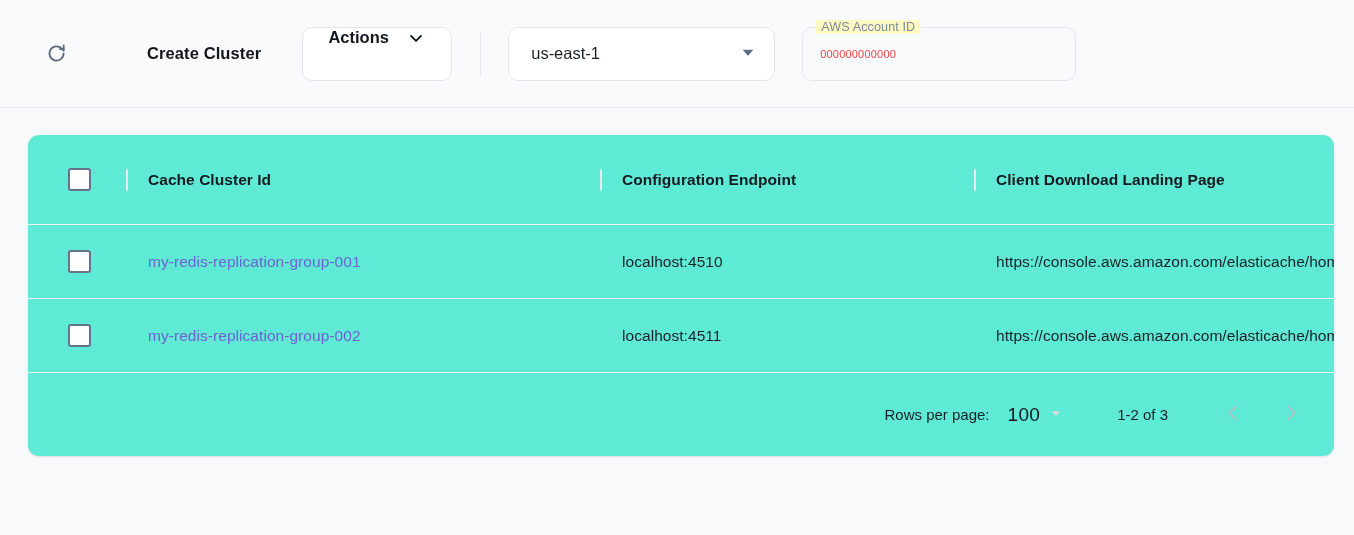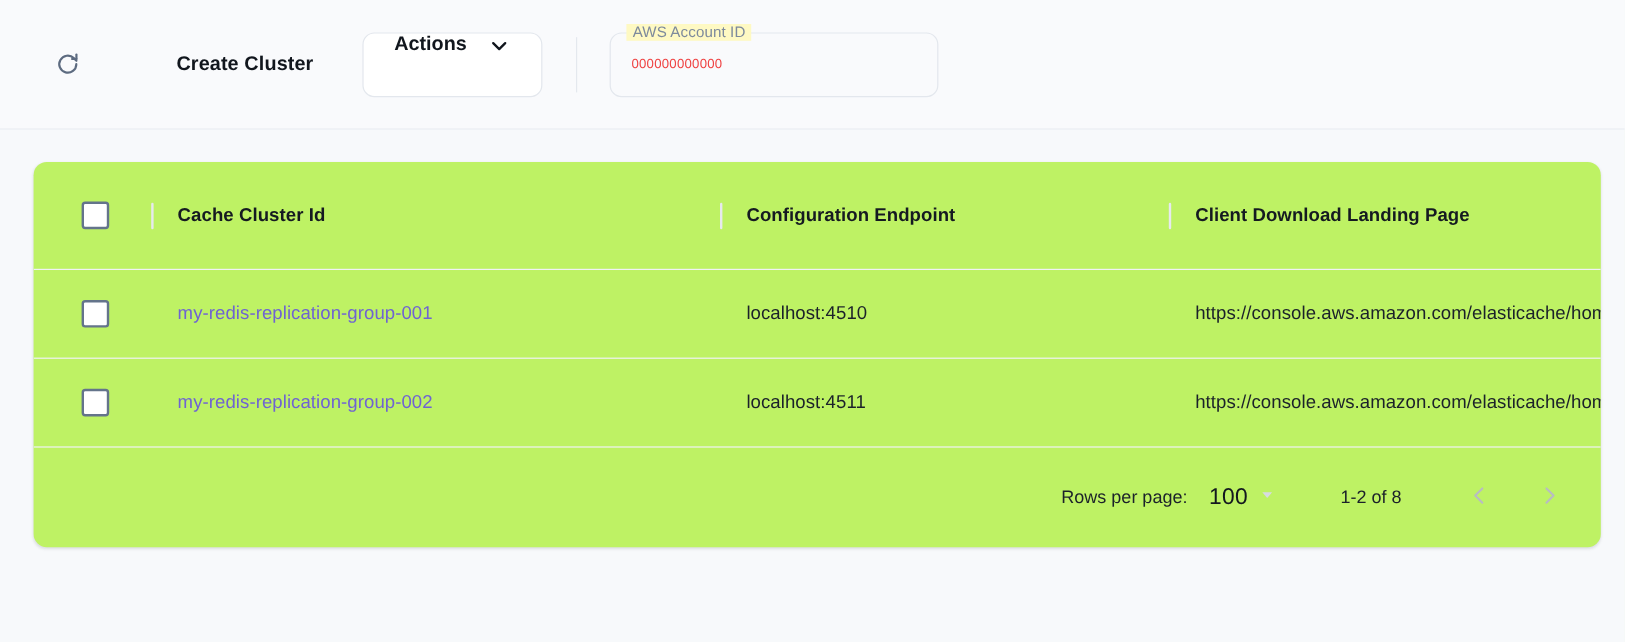--- a/index.html
+++ b/index.html
@@ -94,21 +94,21 @@
   .account-value {
     position: absolute; left: 18px; top: 0; height: 54px;
     display: flex; align-items: center;
     font-size: 11px; color: #ef4444; letter-spacing: 0.2px;
   }
 
   
   .card {
     position: absolute; left: 28px; top: 135px;
     width: 1306px; height: 321px;
-    background: #bef264;
+    background: #5eead4;
     border-radius: 11px;
     box-shadow: 0 1px 3px rgba(16,24,40,0.07), 0 1px 2px rgba(16,24,40,0.05);
     overflow: hidden;
   }
 
   .trow {
     display: flex; align-items: center;
     position: relative;
     width: 1306px;
   }
@@ -197,20 +197,28 @@
       <span>Actions</span>
       <span class="chev">
         <svg width="20" height="20" viewBox="0 0 24 24" fill="none" stroke="#11161d" stroke-width="2.3" stroke-linecap="round" stroke-linejoin="round">
           <polyline points="6 9.5 12 15.5 18 9.5"></polyline>
         </svg>
       </span>
     </div>
 
     <div class="vdivider"></div>
 
+    <div class="region-select">
+      <span class="val">us-east-1</span>
+      <span>
+        <svg width="18" height="18" viewBox="0 0 24 24">
+          <polygon points="5,9 19,9 12,17" fill="#5d6b80"></polygon>
+        </svg>
+      </span>
+    </div>
 
     <div class="account-field">
       <div class="account-outline"></div>
       <div class="account-notch">AWS Account ID</div>
       <div class="account-value">000000000000</div>
     </div>
 
   </div>
 
   <div class="card">
@@ -273,21 +281,21 @@
       <div class="pagination">
         <span class="rpp-label">Rows per page:</span>
         <div class="rpp-select">
           <span class="rpp-value">100</span>
           <span>
             <svg width="14" height="14" viewBox="0 0 24 24">
               <polygon points="5,9 19,9 12,17" fill="#d7dbe1"></polygon>
             </svg>
           </span>
         </div>
-        <span class="range-text">1-2 of 8</span>
+        <span class="range-text">1-2 of 3</span>
         <button class="pg-btn">
           <span>
             <svg width="22" height="22" viewBox="0 0 24 24" fill="none" stroke="#b8bcc2" stroke-width="1.9" stroke-linecap="round" stroke-linejoin="round">
               <polyline points="14.5 5.5 8 12 14.5 18.5"></polyline>
             </svg>
           </span>
         </button>
         <button class="pg-btn">
           <span>
             <svg width="22" height="22" viewBox="0 0 24 24" fill="none" stroke="#b8bcc2" stroke-width="1.9" stroke-linecap="round" stroke-linejoin="round">

